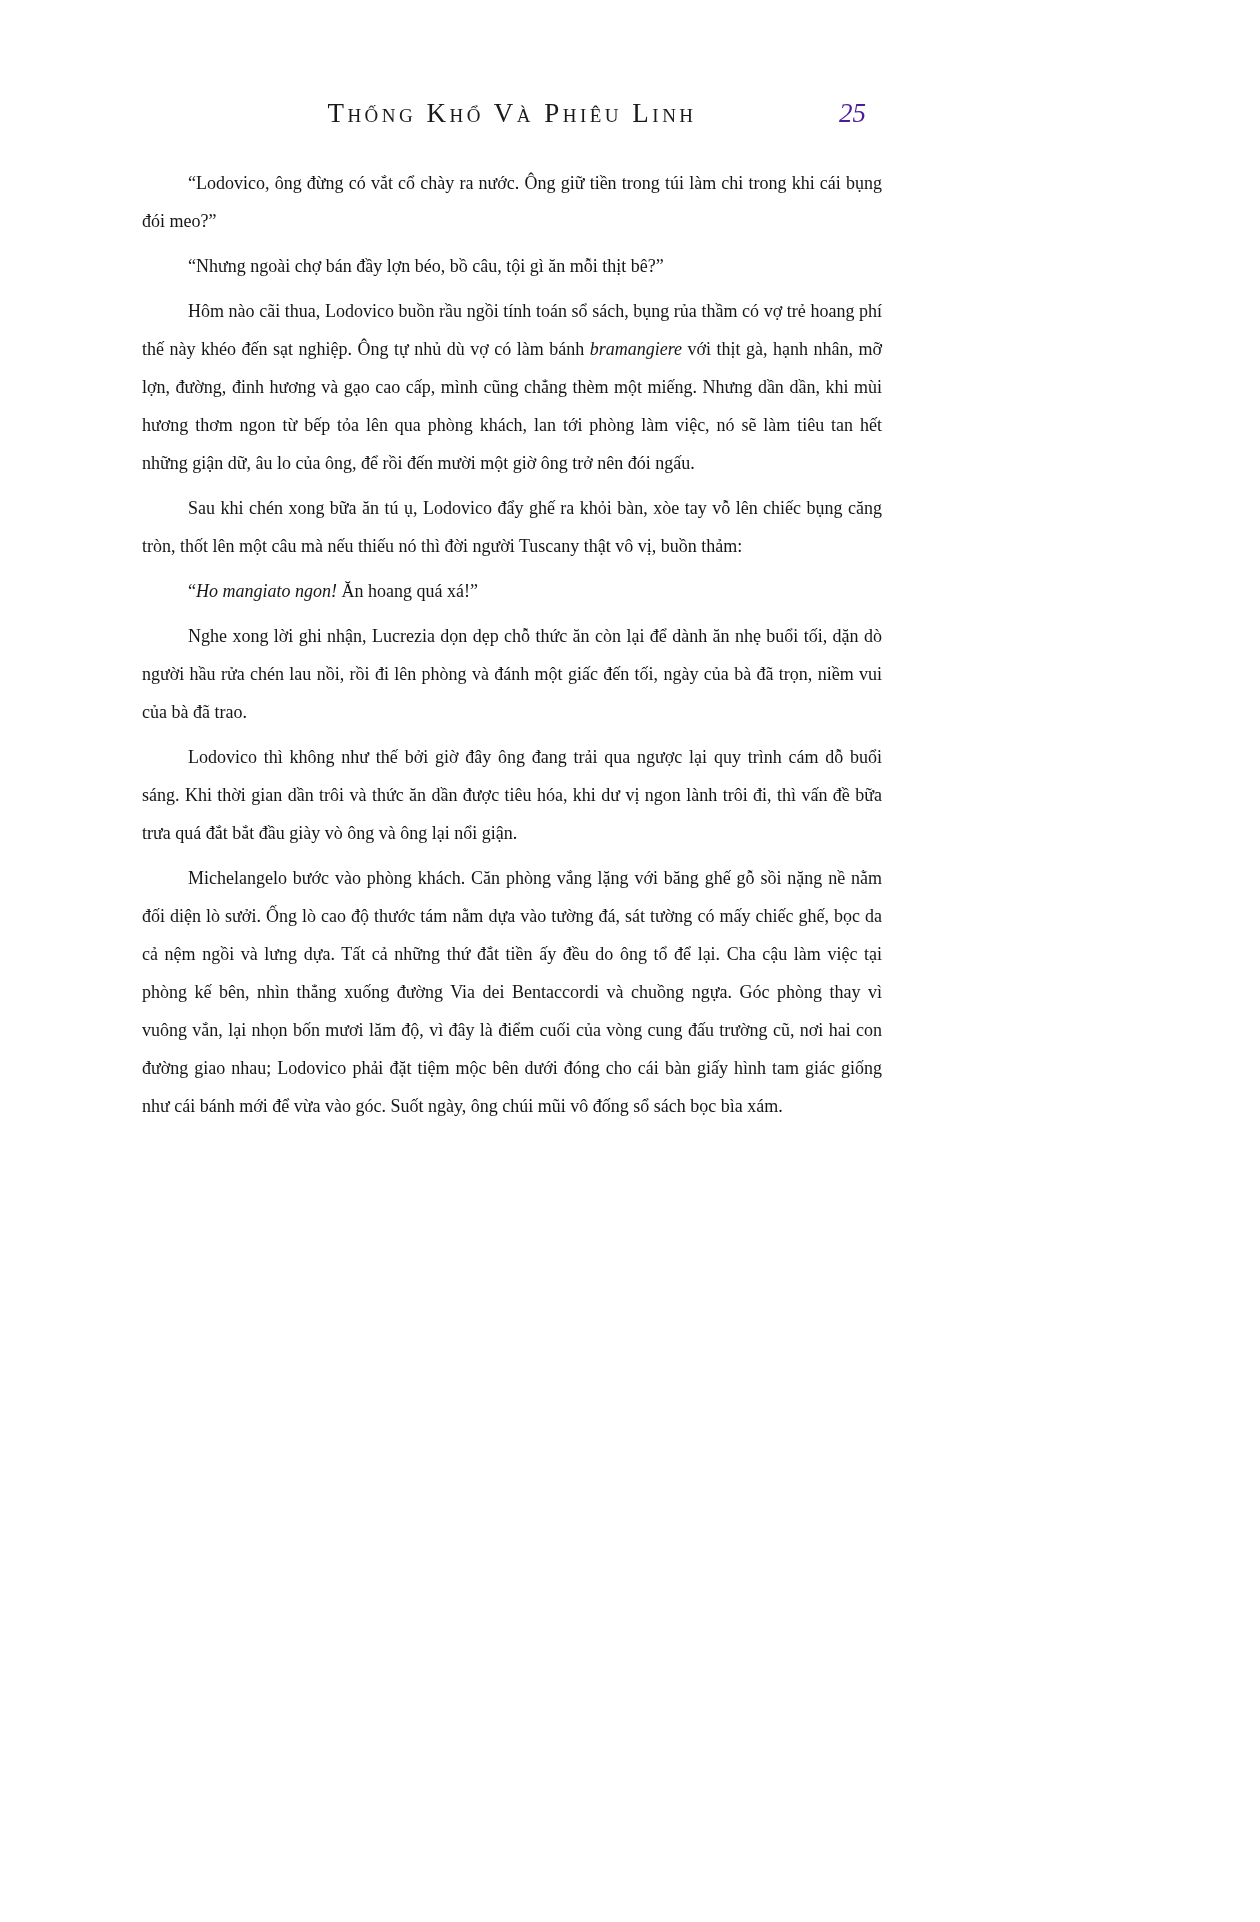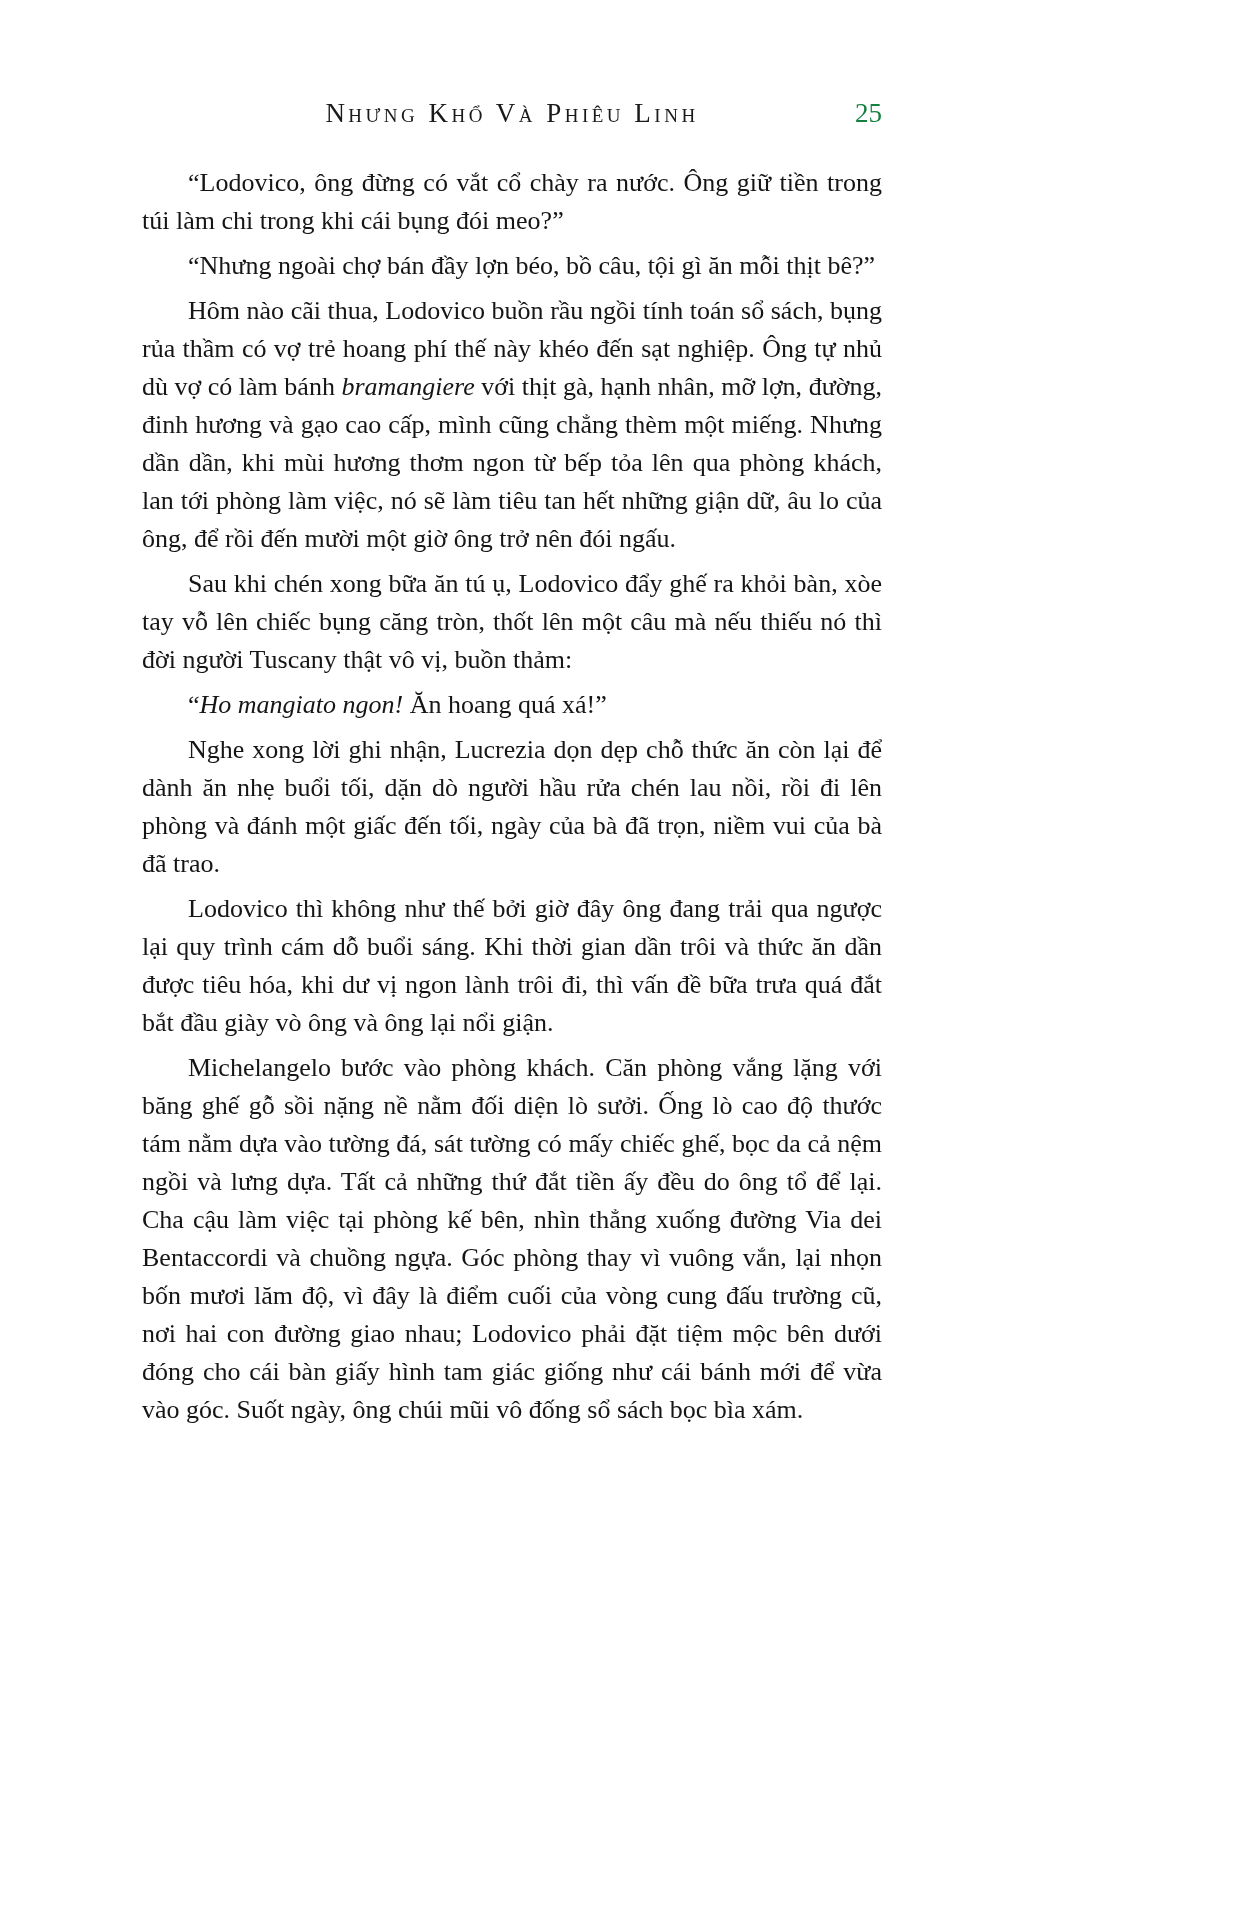--- a/index.html
+++ b/index.html
@@ -31,47 +31,48 @@
     display: block;
     text-align: center;
     font-variant: small-caps;
     letter-spacing: 3.5px;
     font-size: 27px;
     line-height: 34px;
     color: #1a1a1a;
   }
   .page-number {
     position: absolute;
-    right: 0;
+    right: 16px;
     top: 0;
+    font-style: italic;
     font-size: 27px;
     line-height: 34px;
     letter-spacing: 0;
-    color: #15803d;
+    color: #4c1d95;
   }
   .body-text p.para {
     margin: 0 0 7px 0;
-    font-size: 26px;
+    font-size: 18px;
     line-height: 38px;
     text-align: justify;
     text-indent: 46px;
     color: #151515;
   }
   .body-text p.para em {
     font-style: italic;
   }
 </style>
 </head>
 <body>
 
 <div class="page">
   <div class="content">
 
     <div class="running-header">
-      <span class="header-title">Nhưng Khổ Và Phiêu Linh</span>
+      <span class="header-title">Thống Khổ Và Phiêu Linh</span>
       <span class="page-number">25</span>
     </div>
 
     <div class="body-text">
         <p class="para"><span>“Lodovico, ông đừng có vắt cổ chày ra nước. Ông giữ tiền trong túi làm chi trong khi cái bụng đói meo?”</span></p>
         <p class="para"><span>“Nhưng ngoài chợ bán đầy lợn béo, bồ câu, tội gì ăn mỗi thịt bê?”</span></p>
         <p class="para"><span>Hôm nào cãi thua, Lodovico buồn rầu ngồi tính toán sổ sách, bụng rủa thầm có vợ trẻ hoang phí thế này khéo đến sạt nghiệp. Ông tự nhủ dù vợ có làm bánh </span><em>bramangiere</em><span> với thịt gà, hạnh nhân, mỡ lợn, đường, đinh hương và gạo cao cấp, mình cũng chẳng thèm một miếng. Nhưng dần dần, khi mùi hương thơm ngon từ bếp tỏa lên qua phòng khách, lan tới phòng làm việc, nó sẽ làm tiêu tan hết những giận dữ, âu lo của ông, để rồi đến mười một giờ ông trở nên đói ngấu.</span></p>
         <p class="para"><span>Sau khi chén xong bữa ăn tú ụ, Lodovico đẩy ghế ra khỏi bàn, xòe tay vỗ lên chiếc bụng căng tròn, thốt lên một câu mà nếu thiếu nó thì đời người Tuscany thật vô vị, buồn thảm:</span></p>
         <p class="para"><span>“</span><em>Ho mangiato ngon!</em><span> Ăn hoang quá xá!”</span></p>
         <p class="para"><span>Nghe xong lời ghi nhận, Lucrezia dọn dẹp chỗ thức ăn còn lại để dành ăn nhẹ buổi tối, dặn dò người hầu rửa chén lau nồi, rồi đi lên phòng và đánh một giấc đến tối, ngày của bà đã trọn, niềm vui của bà đã trao.</span></p>

